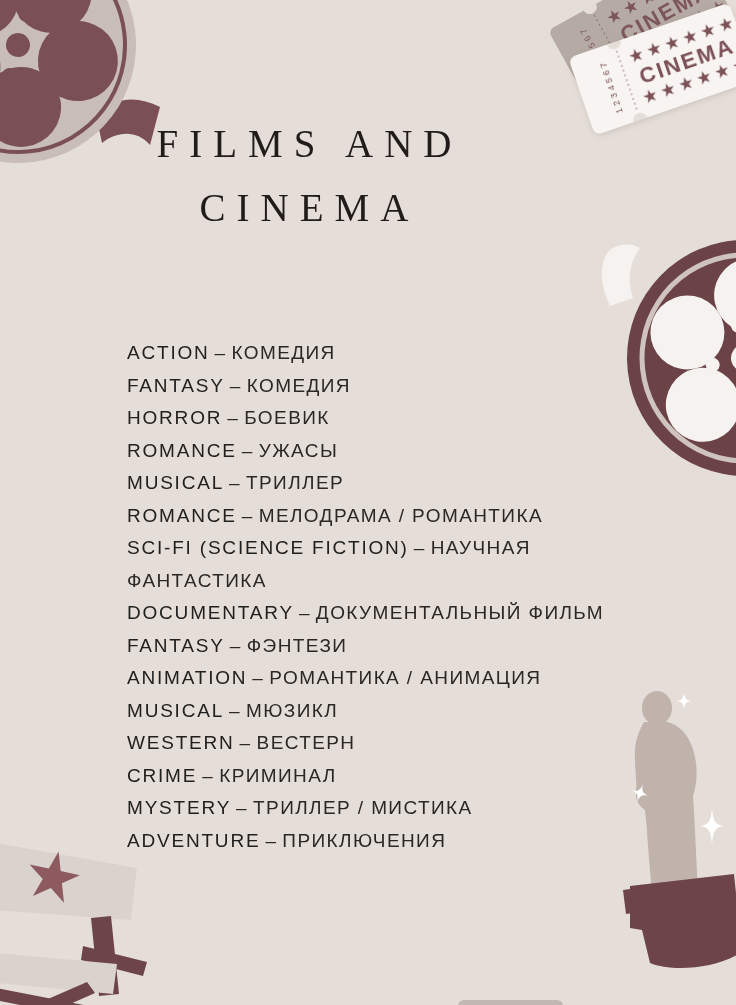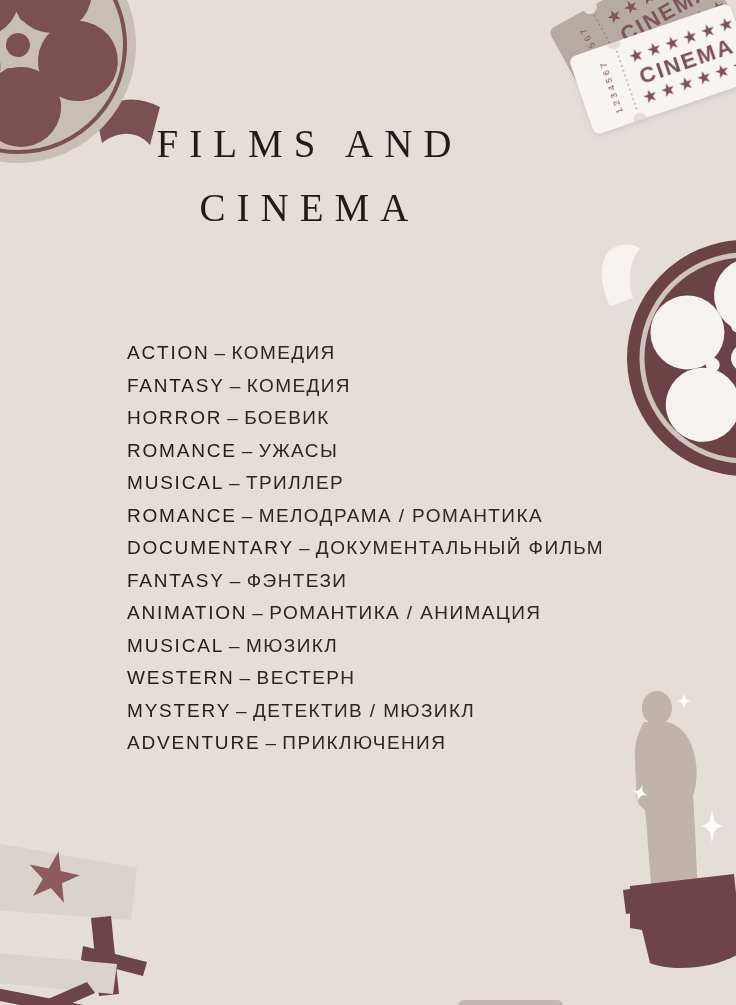--- a/index.html
+++ b/index.html
@@ -201,20 +201,23 @@
     </div>
 
     <div class="genre-row">
       <span class="g-en">MUSICAL</span><span class="g-dash">–</span><span class="g-ru">ТРИЛЛЕР</span>
     </div>
 
     <div class="genre-row">
       <span class="g-en">ROMANCE</span><span class="g-dash">–</span><span class="g-ru">МЕЛОДРАМА / РОМАНТИКА</span>
     </div>
 
+    <div class="genre-row">
+      <span class="g-en">SCI-FI (SCIENCE FICTION)</span><span class="g-dash">–</span><span class="g-ru">НАУЧНАЯ ФАНТАСТИКА</span>
+    </div>
 
     <div class="genre-row">
       <span class="g-en">DOCUMENTARY</span><span class="g-dash">–</span><span class="g-ru">ДОКУМЕНТАЛЬНЫЙ ФИЛЬМ</span>
     </div>
 
     <div class="genre-row">
       <span class="g-en">FANTASY</span><span class="g-dash">–</span><span class="g-ru">ФЭНТЕЗИ</span>
     </div>
 
     <div class="genre-row">
@@ -222,23 +225,26 @@
     </div>
 
     <div class="genre-row">
       <span class="g-en">MUSICAL</span><span class="g-dash">–</span><span class="g-ru">МЮЗИКЛ</span>
     </div>
 
     <div class="genre-row">
       <span class="g-en">WESTERN</span><span class="g-dash">–</span><span class="g-ru">ВЕСТЕРН</span>
     </div>
 
-
-    <div class="genre-row">
-      <span class="g-en">MYSTERY</span><span class="g-dash">–</span><span class="g-ru">ДЕТЕКТИВ / МЮЗИКЛ</span>
+    <div class="genre-row">
+      <span class="g-en">CRIME</span><span class="g-dash">–</span><span class="g-ru">КРИМИНАЛ</span>
+    </div>
+
+    <div class="genre-row">
+      <span class="g-en">MYSTERY</span><span class="g-dash">–</span><span class="g-ru">ТРИЛЛЕР / МИСТИКА</span>
     </div>
 
     <div class="genre-row">
       <span class="g-en">ADVENTURE</span><span class="g-dash">–</span><span class="g-ru">ПРИКЛЮЧЕНИЯ</span>
     </div>
   </div>
 
 </div>
 
 </body></html>

